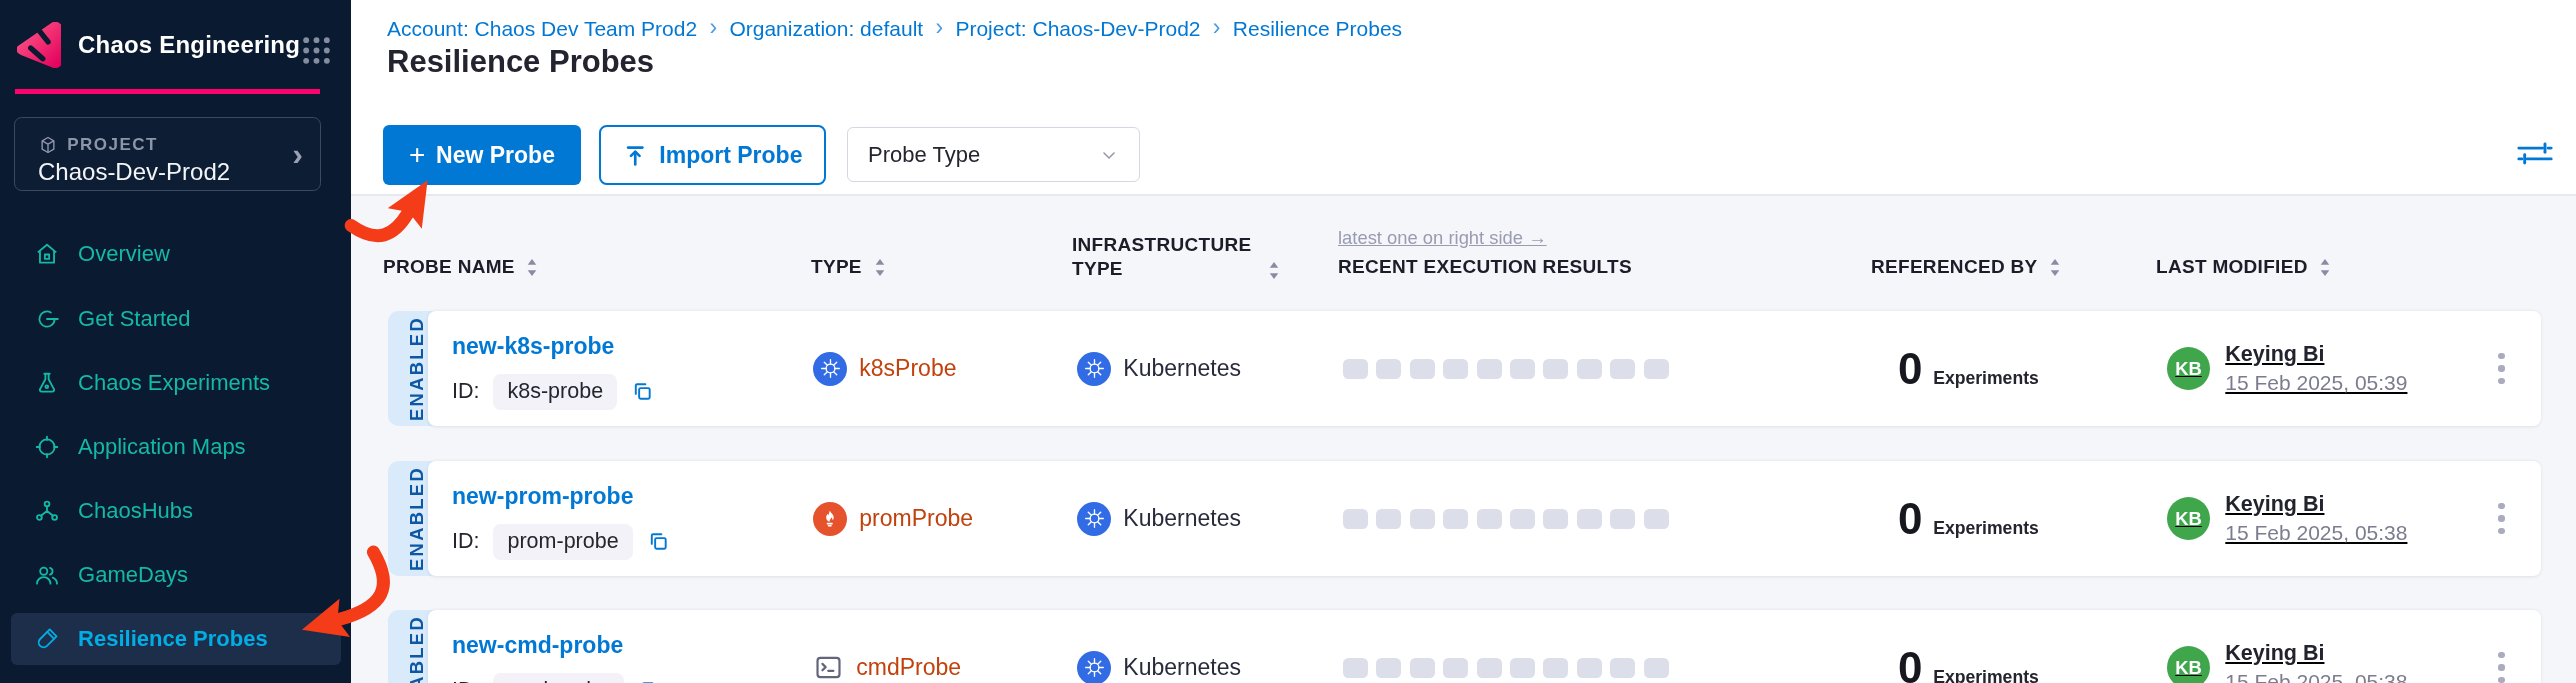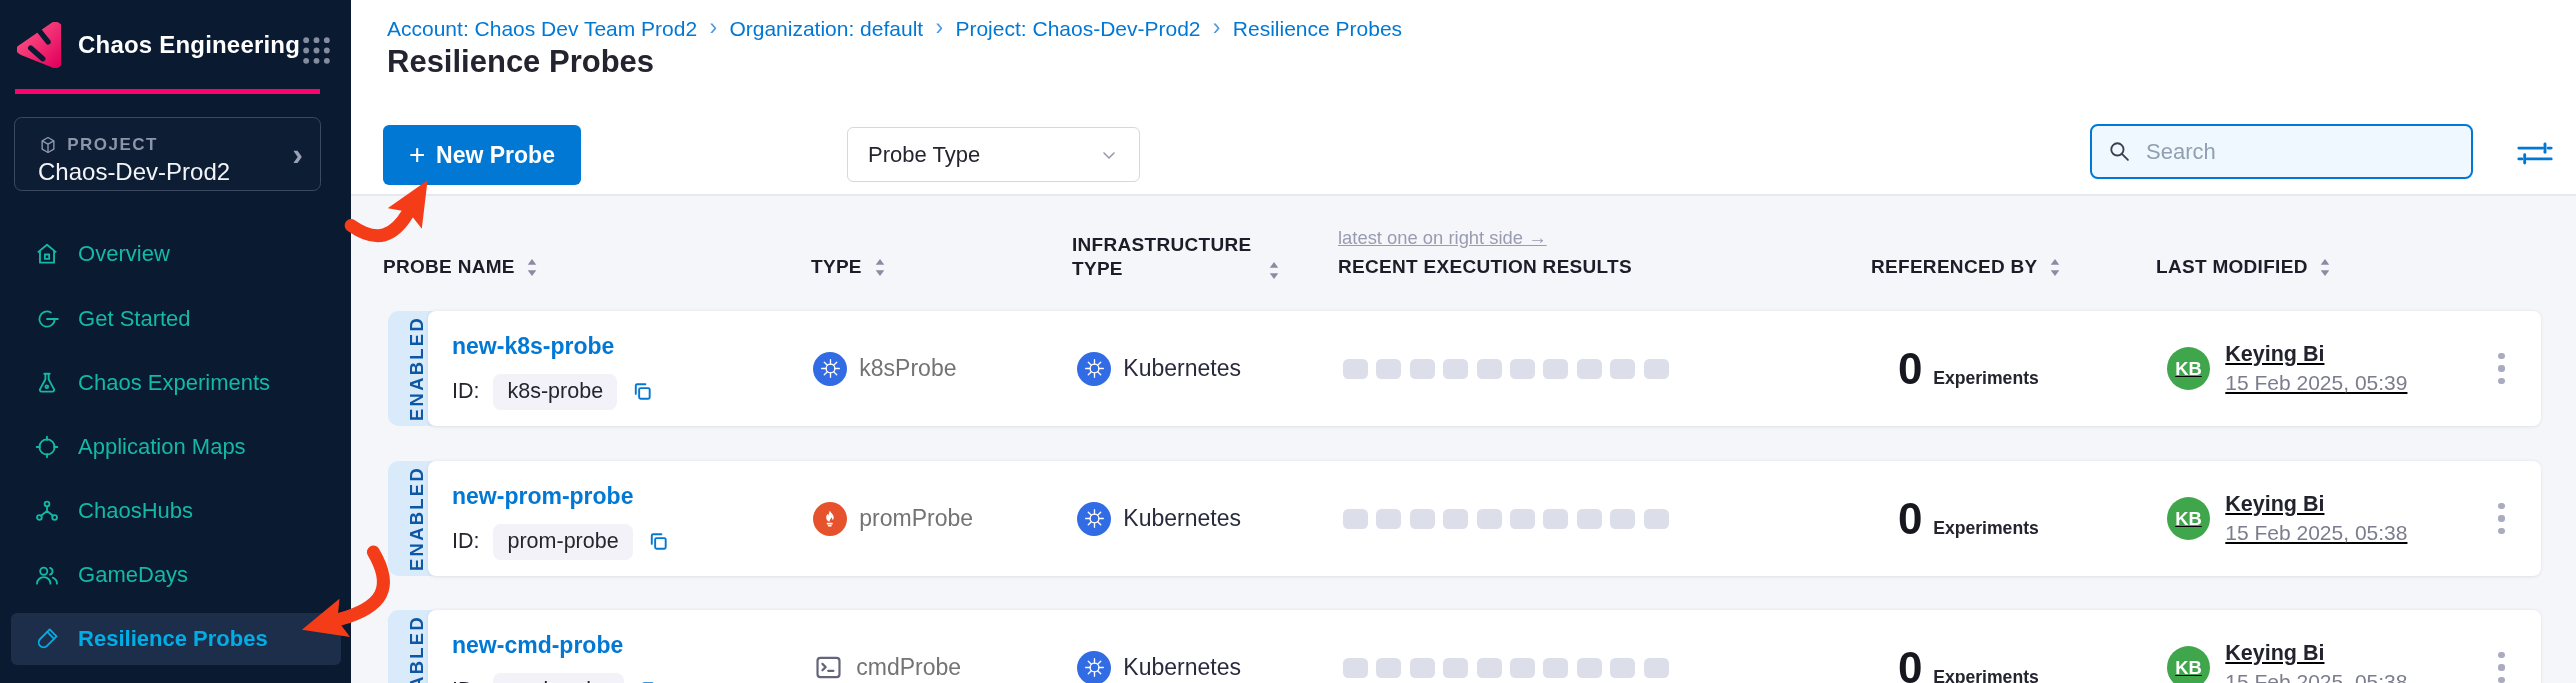--- a/index.html
+++ b/index.html
@@ -65,21 +65,21 @@
   .status-tag span{writing-mode:vertical-rl;transform:rotate(180deg);font-size:18.4px;font-weight:700;
     letter-spacing:2.3px;color:#0d57a5;}
   .card-body{position:absolute;left:40px;top:0;width:2113px;height:115px;background:#ffffff;border-radius:7.7px;
     box-shadow:0 0.8px 3.1px rgba(40,41,61,.10);}
   .probe-name{position:absolute;left:64px;top:21.5px;font-size:23px;font-weight:700;color:#0278d5;cursor:pointer;}
   .id-line{position:absolute;left:64px;top:63px;display:flex;align-items:center;gap:14px;
     font-size:21.5px;color:#24252f;}
   .id-pill{background:#f2f2f8;border-radius:7.7px;padding:5.4px 14px;font-size:21.5px;color:#24252f;}
   .copy-btn{color:#0278d5;cursor:pointer;}
   .cell{position:absolute;top:0;height:115px;display:flex;align-items:center;}
-  .cell-type{left:425px;gap:12.3px;font-size:23px;color:#737373;}
+  .cell-type{left:425px;gap:12.3px;font-size:23px;color:#c2410c;}
   .cell-infra{left:689px;gap:12.3px;font-size:23px;color:#292b3d;}
   .cell-results{left:955px;gap:8.4px;}
   .sq{width:25px;height:20px;background:#dcdee9;border-radius:5.4px;}
   .cell-ref{left:1510px;}
   .ref-wrap{display:flex;align-items:baseline;gap:10.7px;}
   .ref-count{font-size:44px;font-weight:700;color:#16171f;line-height:1;}
   .ref-unit{font-size:17.6px;font-weight:700;color:#23242e;}
   .cell-mod{left:1779px;gap:15.3px;text-decoration:underline;}
   .avatar{width:43px;height:43px;border-radius:50%;background:#3fa64b;color:#fff;font-size:18.4px;
     font-weight:700;display:flex;align-items:center;justify-content:center;flex:0 0 43px;}
@@ -222,38 +222,39 @@
       <span class="crumb">Project: Chaos-Dev-Prod2</span>
       <span class="crumb-sep">›</span>
       <span class="crumb">Resilience Probes</span>
     </div>
     <div class="page-title">Resilience Probes</div>
 
     <button class="btn-new">
       <span class="plus">+</span>
       <span>New Probe</span>
     </button>
+    <button class="btn-import">
+      <span>
+        <svg width="24.5" height="24.5" viewBox="0 0 24 24" fill="none" stroke="currentColor" stroke-width="2.6" stroke-linecap="round" stroke-linejoin="round">
+          <path d="M5 4.5h14"></path>
+            <path d="M12 21V9"></path>
+            <path d="M7.8 12.6 12 8.4l4.2 4.2"></path>
+        </svg>
+      </span>
+      <span>Import Probe</span>
+    </button>
     <div class="select-box">
       <span>Probe Type</span>
       <span class="chev">
         <svg width="20" height="20" viewBox="0 0 24 24" fill="none" stroke="currentColor" stroke-width="1.8" stroke-linecap="round">
             <path d="M6 9.5l6 6 6-6"></path>
           </svg>
       </span>
     </div>
 
-    <div class="search-box">
-      <span>
-        <svg width="24.5" height="24.5" viewBox="0 0 24 24" fill="none" stroke="#3c3e4d" stroke-width="1.8" stroke-linecap="round">
-          <circle cx="10.2" cy="10.2" r="6"></circle>
-            <path d="M14.8 14.8 20.5 20.5"></path>
-        </svg>
-      </span>
-      <input type="text" placeholder="Search" style="">
-    </div>
     <span class="filter-btn">
       <svg width="40" height="37" viewBox="0 0 26 24" fill="none" stroke="currentColor" stroke-width="1.9" stroke-linecap="round">
         <path d="M2.5 8.5h15.5"></path>
           <path d="M21.5 8.5h2"></path>
           <path d="M19.5 5.8v5.4"></path>
         <path d="M8 15.5h15.5"></path>
           <path d="M2.5 15.5h2"></path>
           <path d="M6.3 12.8v5.4"></path>
       </svg>
     </span>

